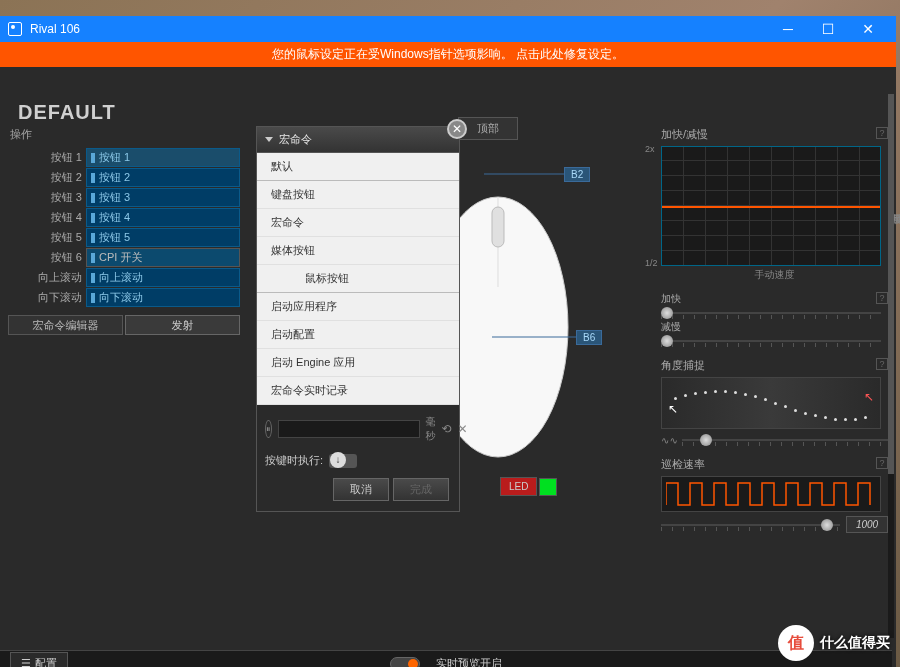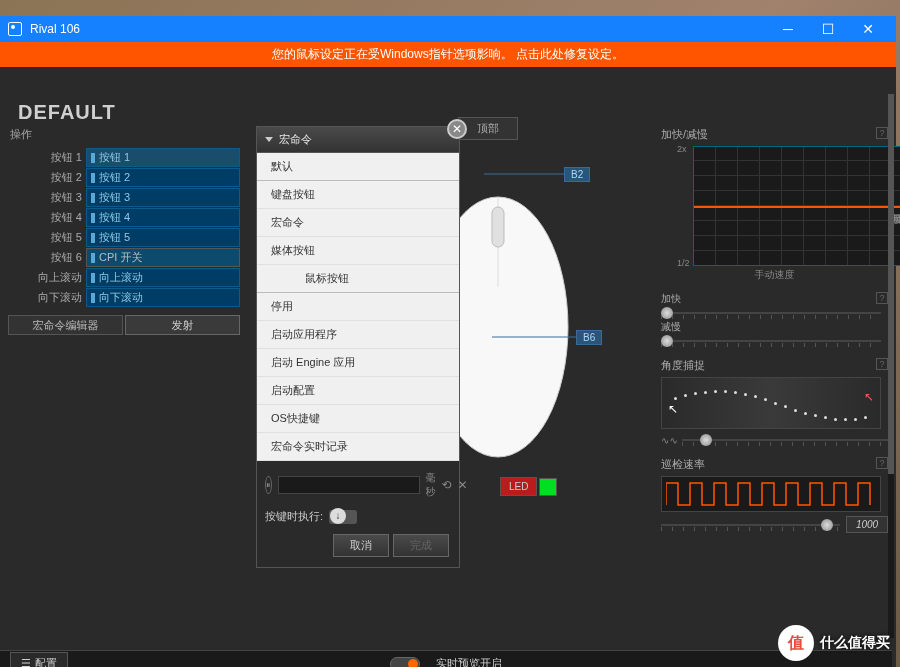--- a/index.html
+++ b/index.html
@@ -180,21 +180,21 @@
       <div class="led-box">
         <div class="led-label">LED</div>
         <div class="led-color"></div>
       </div>
     </div>
 
     <div class="right">
       <div class="sect">
         <div class="sect-title">加快/减慢</div>
         <div class="help">?</div>
-        <div style="position:relative;margin-left:32px">
+        <div style="position:relative;margin-left:0">
           <div class="sens-y" style="top:-2px">2x</div>
           <div class="sens-y" style="bottom:-2px">1/2</div>
           <div class="sens-graph">
             <div class="sens-grid"></div>
             <div class="sens-line"></div>
           </div>
           <div class="sens-ylab">灵敏度</div>
         </div>
         <div class="sens-xlab">手动速度</div>
       </div>
@@ -276,25 +276,23 @@
     <div class="dd-header">
       <span class="dd-arrow"></span>
       <span>宏命令</span>
     </div>
     <div class="dd-list" id="dd-list">
         <div class="dd-item" style="border-bottom: 1px solid rgb(187, 187, 187);">默认</div>
         <div class="dd-item">键盘按钮</div>
         <div class="dd-item">宏命令</div>
         <div class="dd-item">媒体按钮</div>
         <div class="dd-item" style="border-bottom: 1px solid rgb(187, 187, 187); padding-left: 48px;">鼠标按钮</div>
-        <div class="dd-item">停用</div>
         <div class="dd-item">启动应用程序</div>
+        <div class="dd-item">启动配置</div>
         <div class="dd-item">启动 Engine 应用</div>
-        <div class="dd-item">启动配置</div>
-        <div class="dd-item">OS快捷键</div>
         <div class="dd-item">宏命令实时记录</div>
       </div>
     <div class="dd-footer">
       <div class="dd-ctrl-row">
         <div class="dd-circle">⏸</div>
         <input class="dd-input" style="">
         <span class="dd-ms">毫秒</span>
         <span class="dd-loop">⟲</span>
         <span class="dd-loop">✕</span>
       </div>

